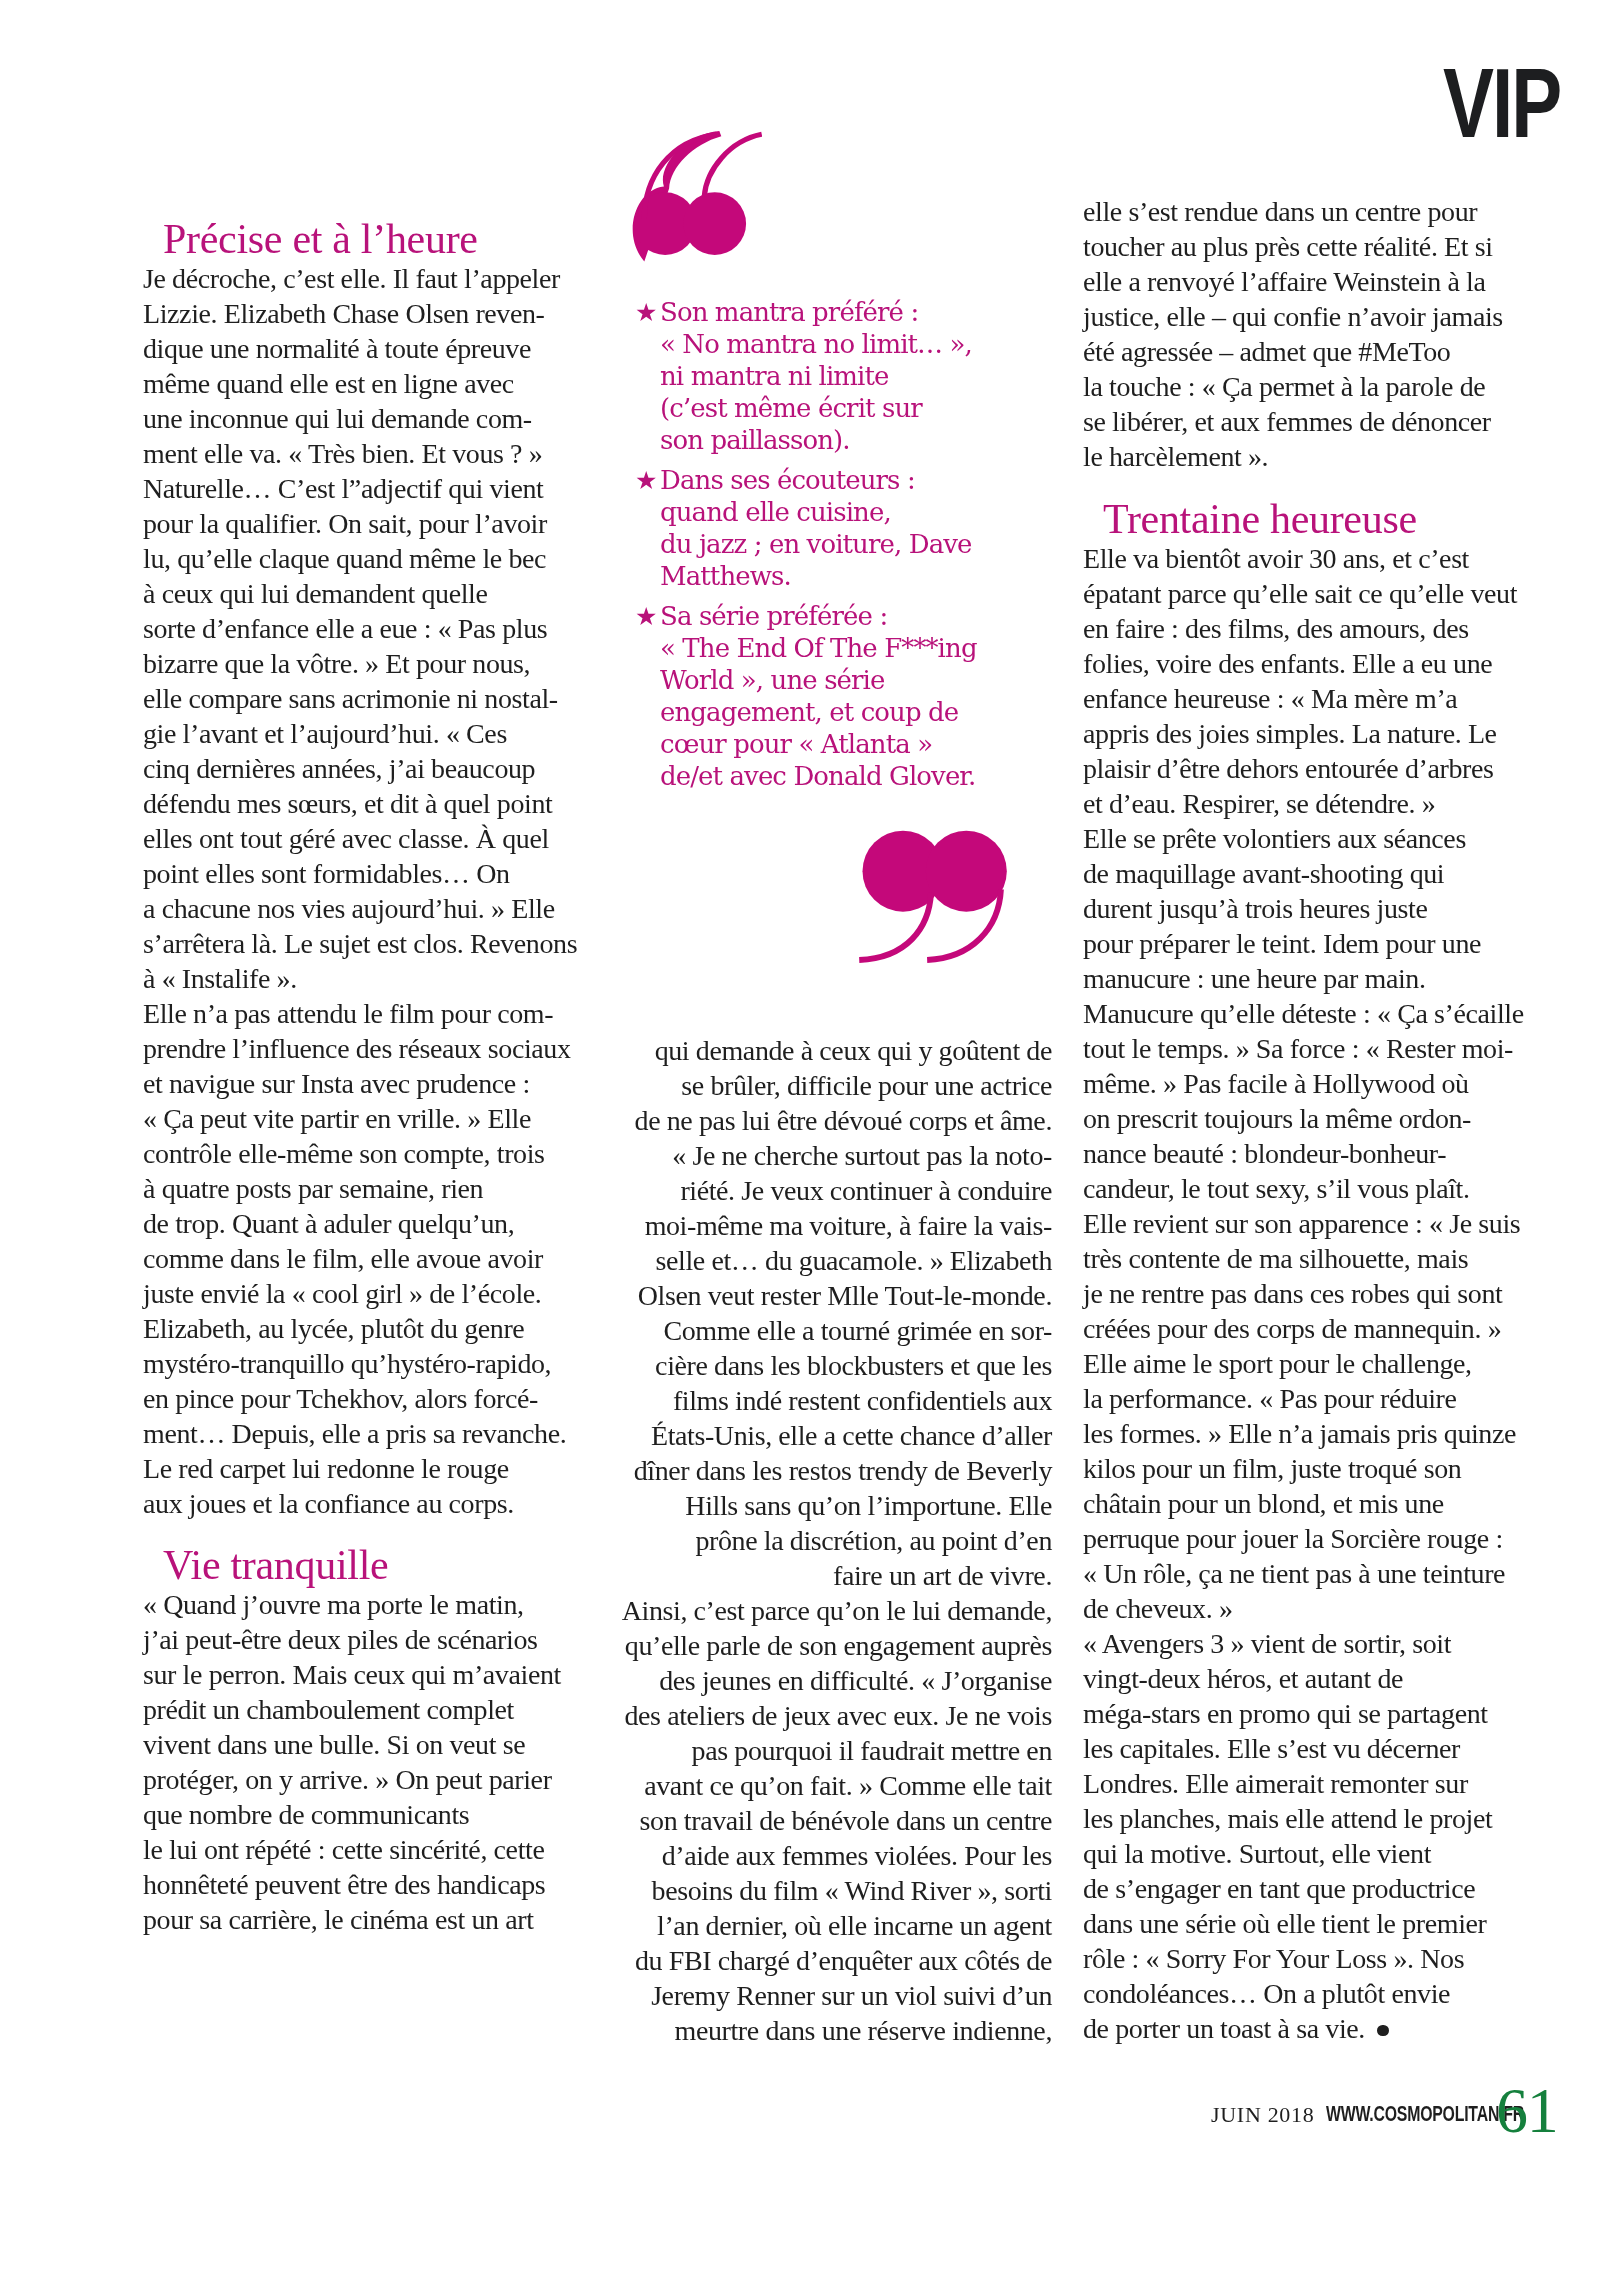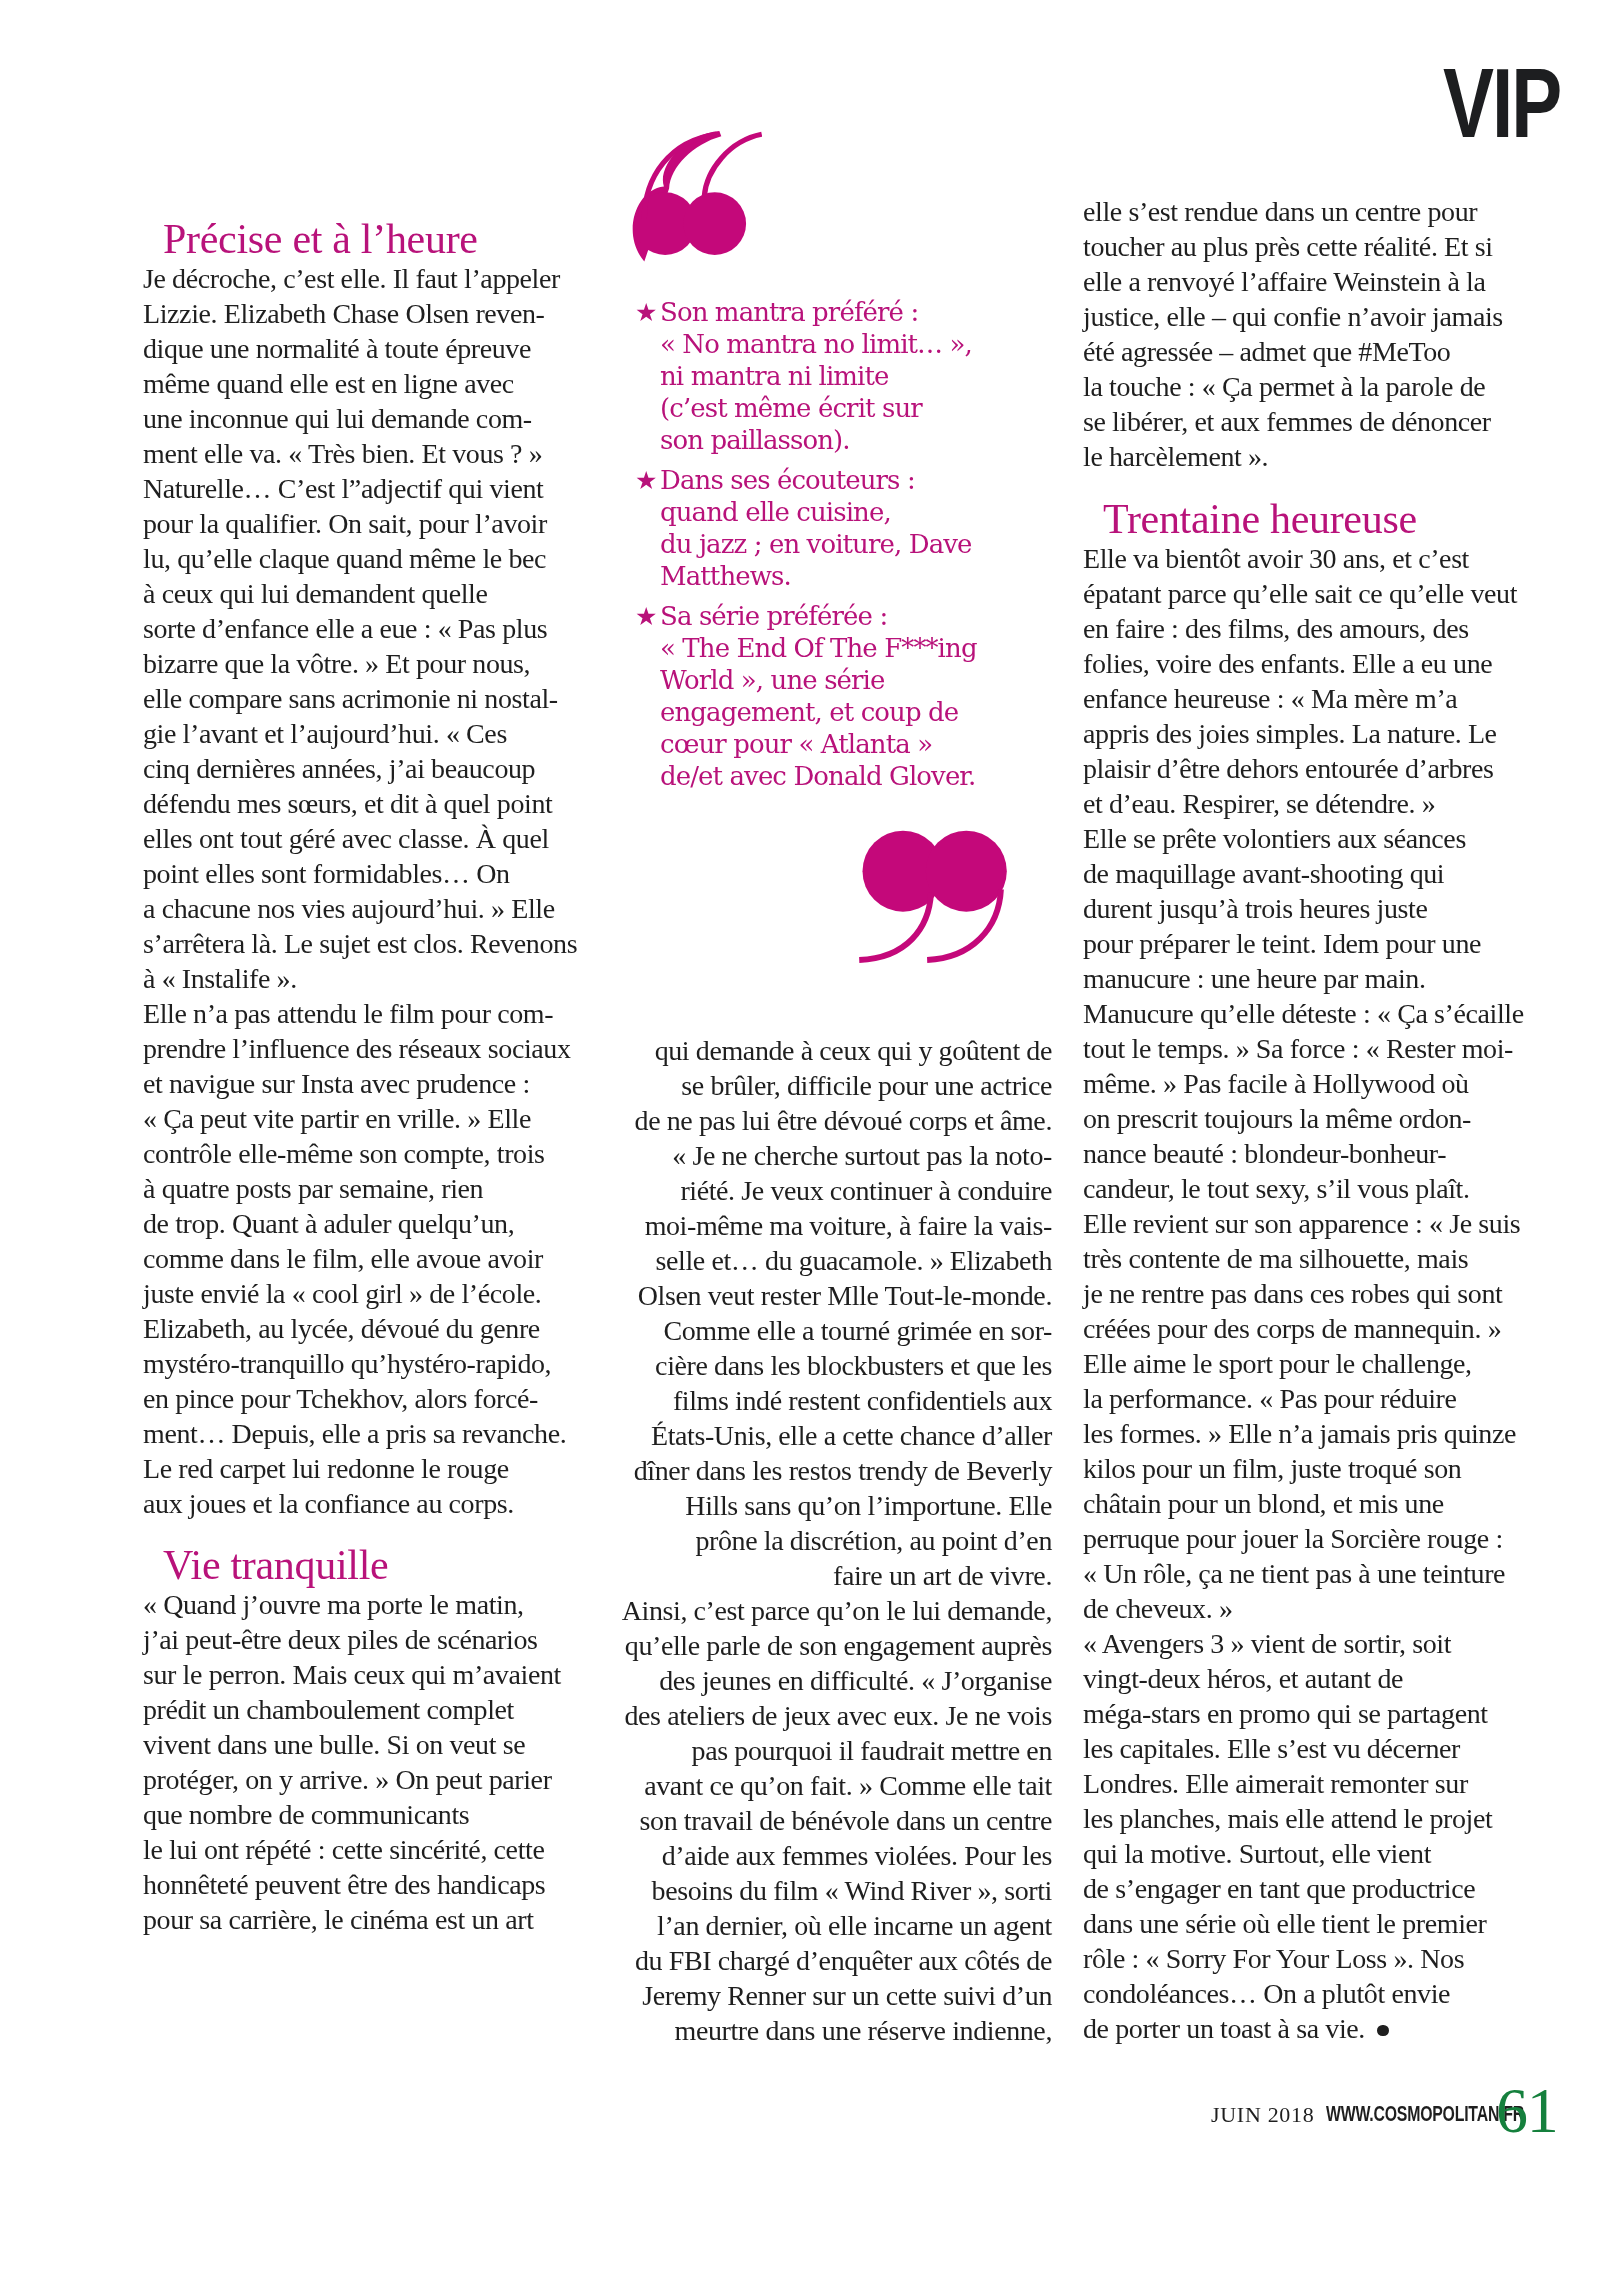--- a/index.html
+++ b/index.html
@@ -67,21 +67,21 @@
         <span class="line">à « Instalife ».</span>
         <span class="line">Elle n’a pas attendu le film pour com-</span>
         <span class="line">prendre l’influence des réseaux sociaux</span>
         <span class="line">et navigue sur Insta avec prudence :</span>
         <span class="line">« Ça peut vite partir en vrille. » Elle</span>
         <span class="line">contrôle elle-même son compte, trois</span>
         <span class="line">à quatre posts par semaine, rien</span>
         <span class="line">de trop. Quant à aduler quelqu’un,</span>
         <span class="line">comme dans le film, elle avoue avoir</span>
         <span class="line">juste envié la « cool girl » de l’école.</span>
-        <span class="line">Elizabeth, au lycée, dévoué du genre</span>
+        <span class="line">Elizabeth, au lycée, plutôt du genre</span>
         <span class="line">mystéro-tranquillo qu’hystéro-rapido,</span>
         <span class="line">en pince pour Tchekhov, alors forcé-</span>
         <span class="line">ment… Depuis, elle a pris sa revanche.</span>
         <span class="line">Le red carpet lui redonne le rouge</span>
         <span class="line">aux joues et la confiance au corps.</span>
       </div>
     <div class="gap-before-heading"></div>
     <div class="heading">Vie tranquille</div>
     <div id="left-s2">
         <span class="line">« Quand j’ouvre ma porte le matin,</span>
@@ -160,21 +160,21 @@
       <span class="line">qu’elle parle de son engagement auprès</span>
       <span class="line">des jeunes en difficulté. « J’organise</span>
       <span class="line">des ateliers de jeux avec eux. Je ne vois</span>
       <span class="line">pas pourquoi il faudrait mettre en</span>
       <span class="line">avant ce qu’on fait. » Comme elle tait</span>
       <span class="line">son travail de bénévole dans un centre</span>
       <span class="line">d’aide aux femmes violées. Pour les</span>
       <span class="line">besoins du film « Wind River », sorti</span>
       <span class="line">l’an dernier, où elle incarne un agent</span>
       <span class="line">du FBI chargé d’enquêter aux côtés de</span>
-      <span class="line">Jeremy Renner sur un cette suivi d’un</span>
+      <span class="line">Jeremy Renner sur un viol suivi d’un</span>
       <span class="line">meurtre dans une réserve indienne,</span>
     </div>
 
   <div class="col col-right">
     <div id="right-intro">
         <span class="line">elle s’est rendue dans un centre pour</span>
         <span class="line">toucher au plus près cette réalité. Et si</span>
         <span class="line">elle a renvoyé l’affaire Weinstein à la</span>
         <span class="line">justice, elle – qui confie n’avoir jamais</span>
         <span class="line">été agressée – admet que #MeToo</span>

